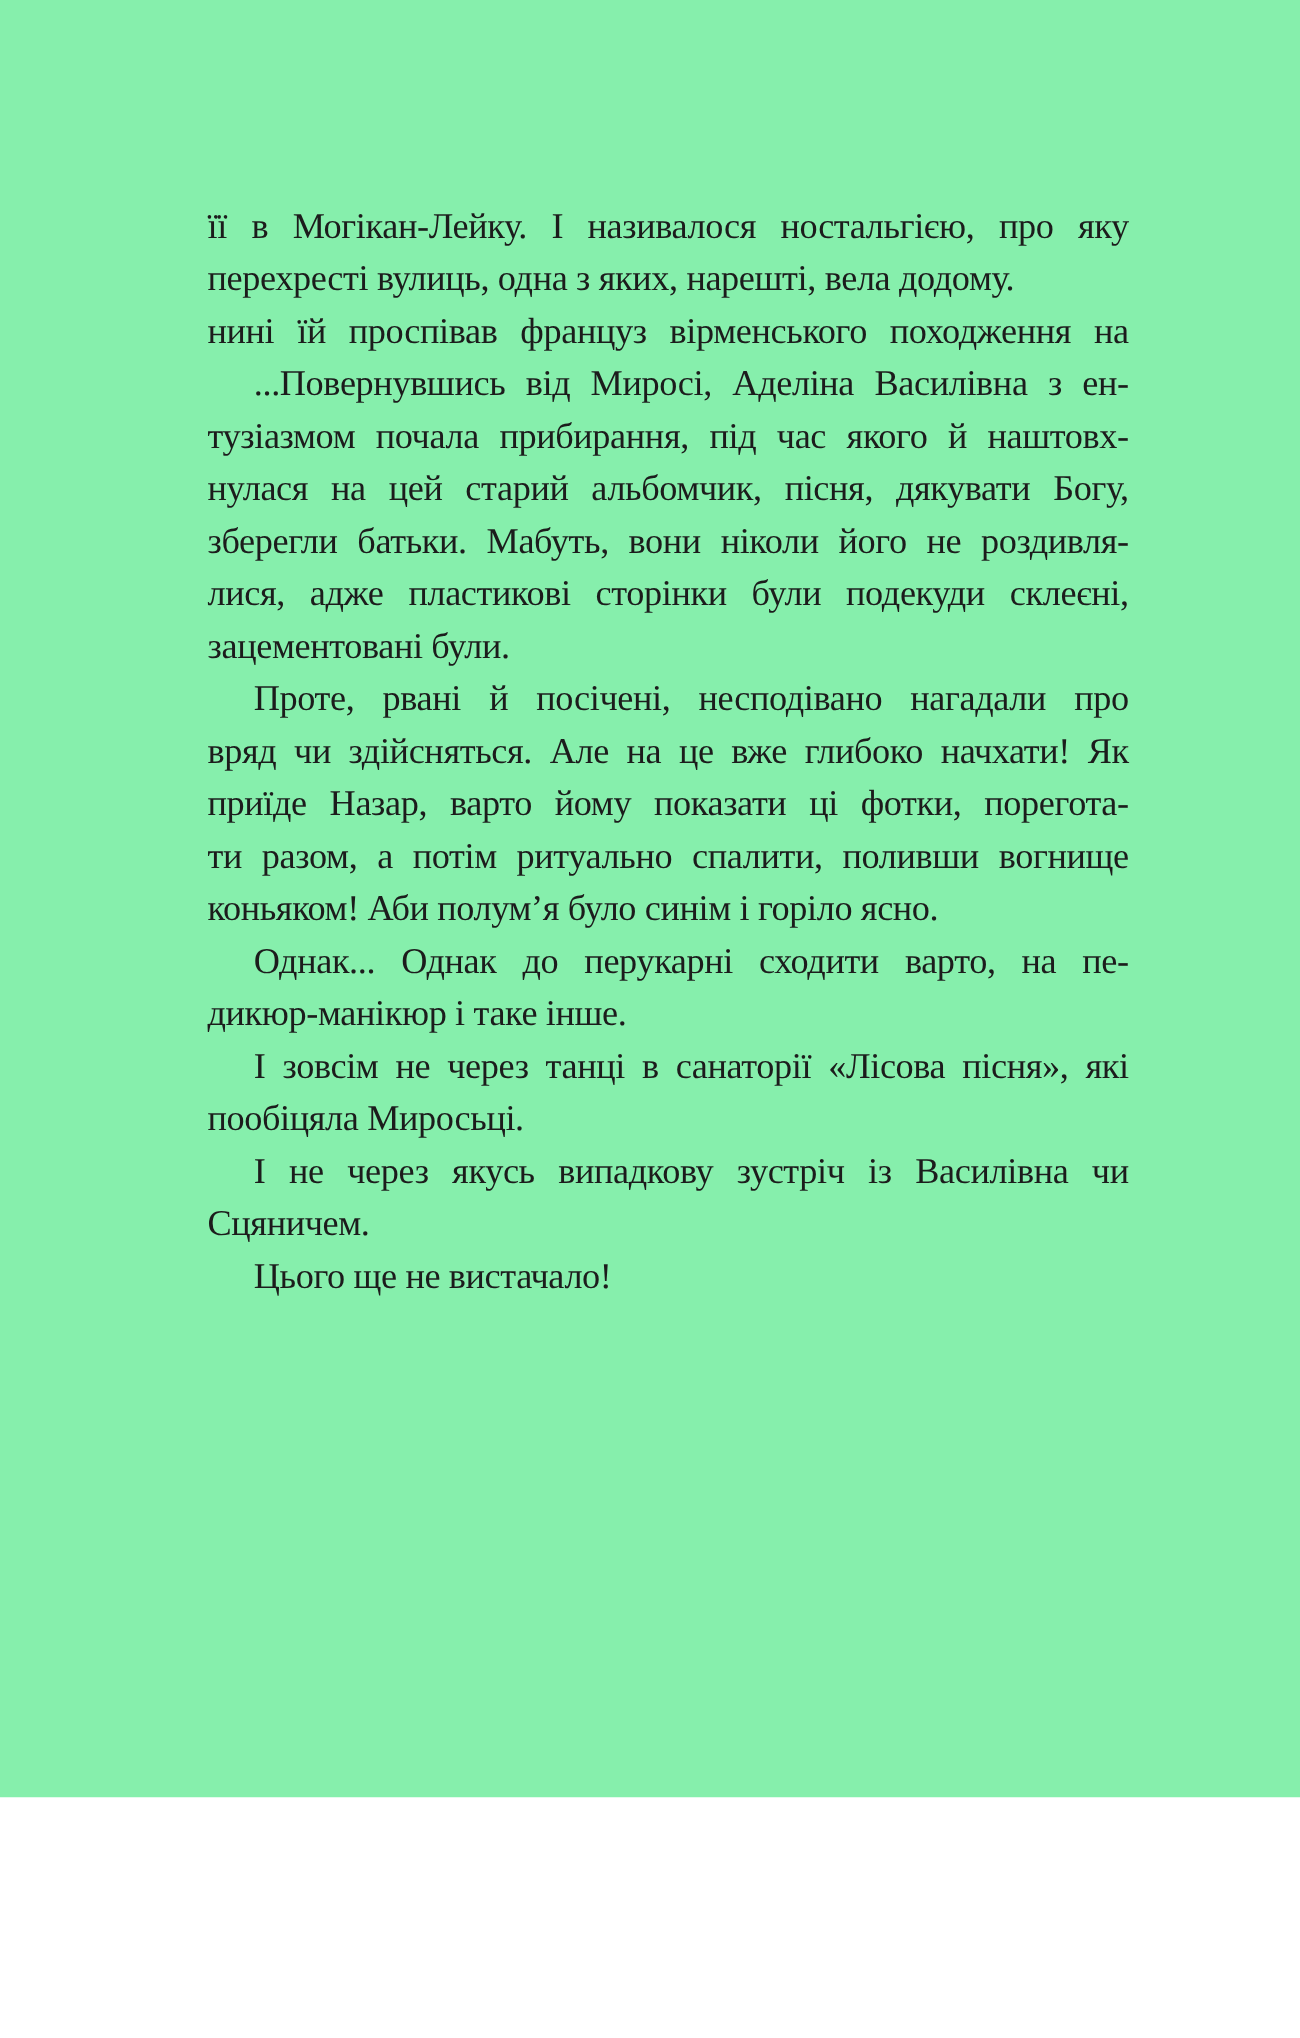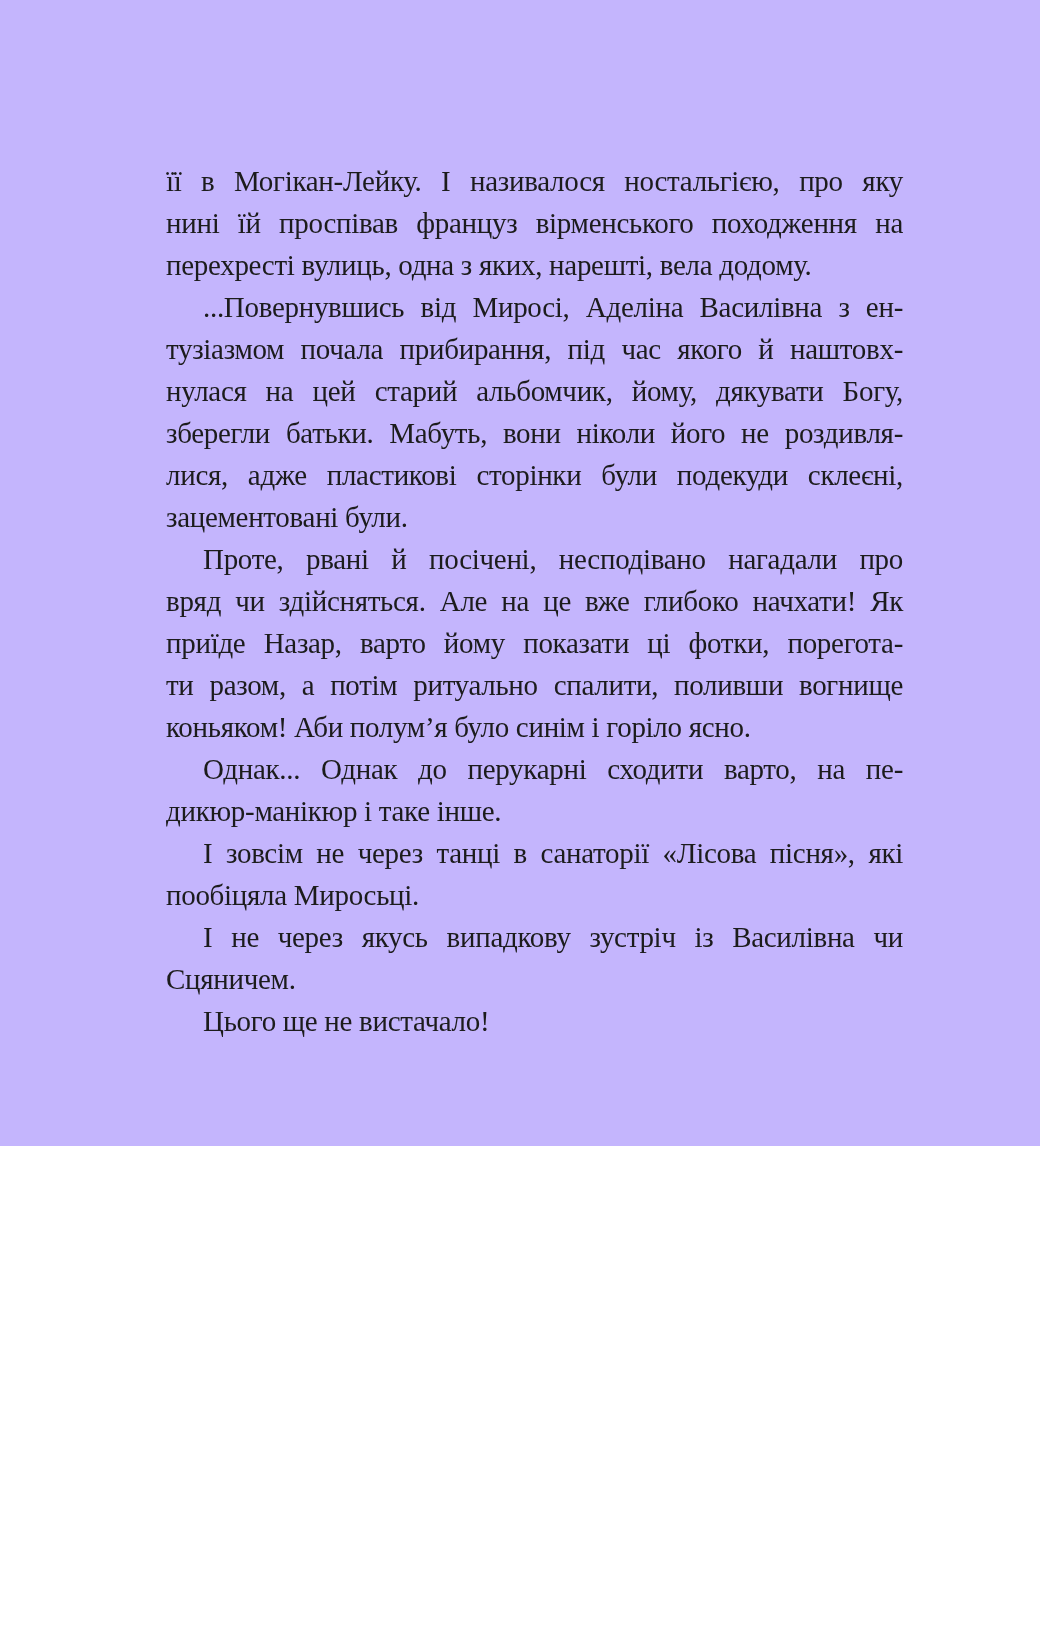--- a/index.html
+++ b/index.html
@@ -3,22 +3,22 @@
 <meta charset="utf-8">
 <style>
   html, body {
     margin: 0;
     padding: 0;
     background: #ffffff;
   }
   .page {
     position: relative;
     width: 1040px;
-    height: 1146px;
-    background: #c4b5fd;
+    height: 1438px;
+    background: #86efac;
     overflow: hidden;
   }
   .text-block {
     position: absolute;
     left: 166px;
     top: 160px;
     width: 737px;
     font-family: "Liberation Serif", "DejaVu Serif", serif;
     font-size: 29px;
     line-height: 42px;
@@ -39,25 +39,25 @@
   .line.indent {
     text-indent: 37px;
   }
 </style>
 </head>
 <body style="background: rgb(255, 255, 255);">
 
 <main class="page">
   <div class="text-block" style="color: rgb(28, 28, 28);">
       <div class="line">її в Могікан-Лейку. І називалося ностальгією, про яку</div>
+      <div class="line para-end">перехресті вулиць, одна з яких, нарешті, вела додому.</div>
       <div class="line">нині їй проспівав француз вірменського походження на</div>
-      <div class="line para-end">перехресті вулиць, одна з яких, нарешті, вела додому.</div>
       <div class="line indent">...Повернувшись від Миросі, Аделіна Василівна з ен-</div>
       <div class="line">тузіазмом почала прибирання, під час якого й наштовх-</div>
-      <div class="line">нулася на цей старий альбомчик, йому, дякувати Богу,</div>
+      <div class="line">нулася на цей старий альбомчик, пісня, дякувати Богу,</div>
       <div class="line">зберегли батьки. Мабуть, вони ніколи його не роздивля-</div>
       <div class="line">лися, адже пластикові сторінки були подекуди склеєні,</div>
       <div class="line para-end">зацементовані були.</div>
       <div class="line indent">Проте, рвані й посічені, несподівано нагадали про</div>
       <div class="line">вряд чи здійсняться. Але на це вже глибоко начхати! Як</div>
       <div class="line">приїде Назар, варто йому показати ці фотки, порегота-</div>
       <div class="line">ти разом, а потім ритуально спалити, поливши вогнище</div>
       <div class="line para-end">коньяком! Аби полум’я було синім і горіло ясно.</div>
       <div class="line indent">Однак... Однак до перукарні сходити варто, на пе-</div>
       <div class="line para-end">дикюр-манікюр і таке інше.</div>

